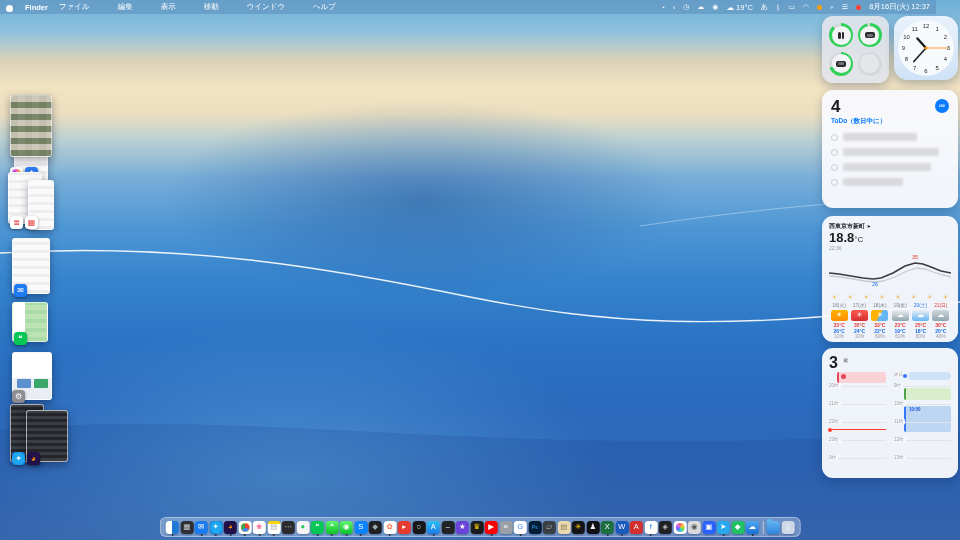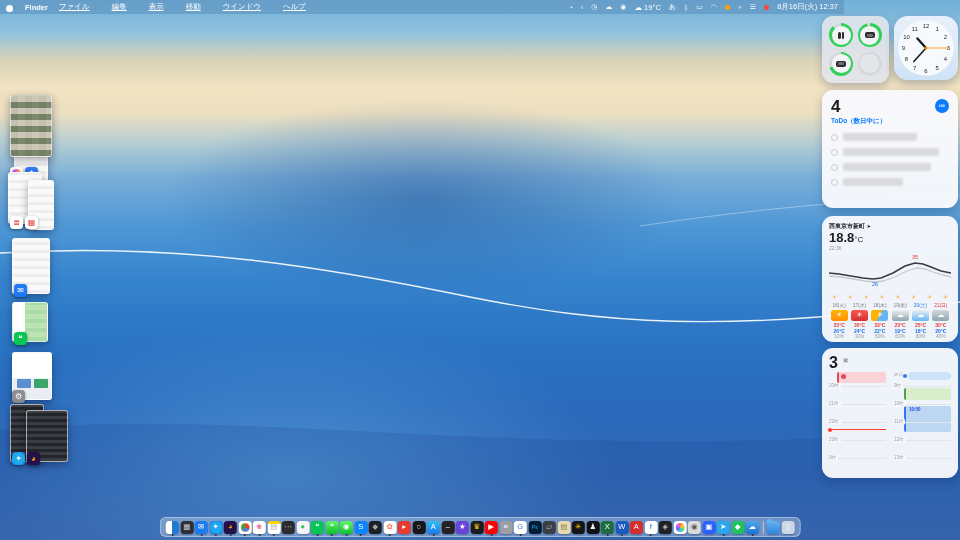--- a/index.html
+++ b/index.html
@@ -6,21 +6,21 @@
   html,body { width:960px; height:540px; overflow:hidden; font-family:"Liberation Sans","DejaVu Sans",sans-serif; }
   #desktop { position:relative; width:960px; height:540px;
     background:
       radial-gradient(ellipse 420px 160px at 44% 37%, rgba(30,80,150,.50), rgba(30,80,150,0) 62%),
       radial-gradient(ellipse 500px 240px at 30% 88%, rgba(110,185,235,.45), rgba(110,185,235,0) 65%),
       linear-gradient(180deg,#6fb0d8 0%,#8fc2de 6%,#d9d2b8 11%,#f2e3c2 16%,#ecdfc0 21%,#b9cfd2 26%,#78aed8 33%,#4e97d6 42%,#3583cd 52%,#2b74c4 63%,#2a69bb 76%,#3168b6 88%,#3d6db4 100%);
   }
   svg.waves { position:absolute; left:0; top:0; pointer-events:none; }
 
   
-  #menubar { position:absolute; left:0; top:0; width:844px; height:14px;
+  #menubar { position:absolute; left:0; top:0; width:936px; height:14px;
     background:rgba(90,140,185,.50); backdrop-filter:blur(6px);
     display:flex; align-items:center; justify-content:space-between;
     color:#fff; font-size:7.5px; padding:0 6px; }
   .mb-left, .mb-right { display:flex; align-items:center; gap:11px; }
   .mb-right { gap:8px; }
   .mb-item { white-space:nowrap; }
   .mb-item.app { font-weight:bold; }
   .apple { position:relative; width:8px; height:9px; display:inline-block; }
   .apple::before { content:""; position:absolute; left:0; top:2px; width:7px; height:7px; border-radius:3.5px 3.5px 3px 3px; background:#fff; }
   .apple::after { content:""; position:absolute; right:-2px; top:2.5px; width:3.5px; height:3.5px; border-radius:50%; background:rgba(105,150,190,1); }
@@ -130,21 +130,21 @@
   <svg class="waves" width="960" height="540">
     <path d="M0,253 C180,242 330,268 470,297 C600,323 720,334 960,302" fill="none" stroke="rgba(255,255,255,.9)" stroke-width="1.4"></path>
     <path d="M640,226 C760,208 860,200 960,196" fill="none" stroke="rgba(255,255,255,.35)" stroke-width="1"></path>
     <path d="M0,430 C260,405 520,465 960,430 L960,540 L0,540 Z" fill="rgba(20,60,140,.18)"></path>
   </svg>
 
   <div id="menubar">
     <div class="mb-left">
       <span class="apple"></span>
       <span class="mb-item app">Finder</span>
-      <span id="mb-items" style="display: flex; gap: 22px; text-decoration: underline;">
+      <span id="mb-items" style="display: flex; gap: 28px;">
           <span class="mb-item">ファイル</span>
           <span class="mb-item">編集</span>
           <span class="mb-item">表示</span>
           <span class="mb-item">移動</span>
           <span class="mb-item">ウインドウ</span>
           <span class="mb-item">ヘルプ</span>
         </span>
     </div>
     <div class="mb-right">
       <span id="mb-status1" style="display:flex;gap:8px;align-items:center;">

